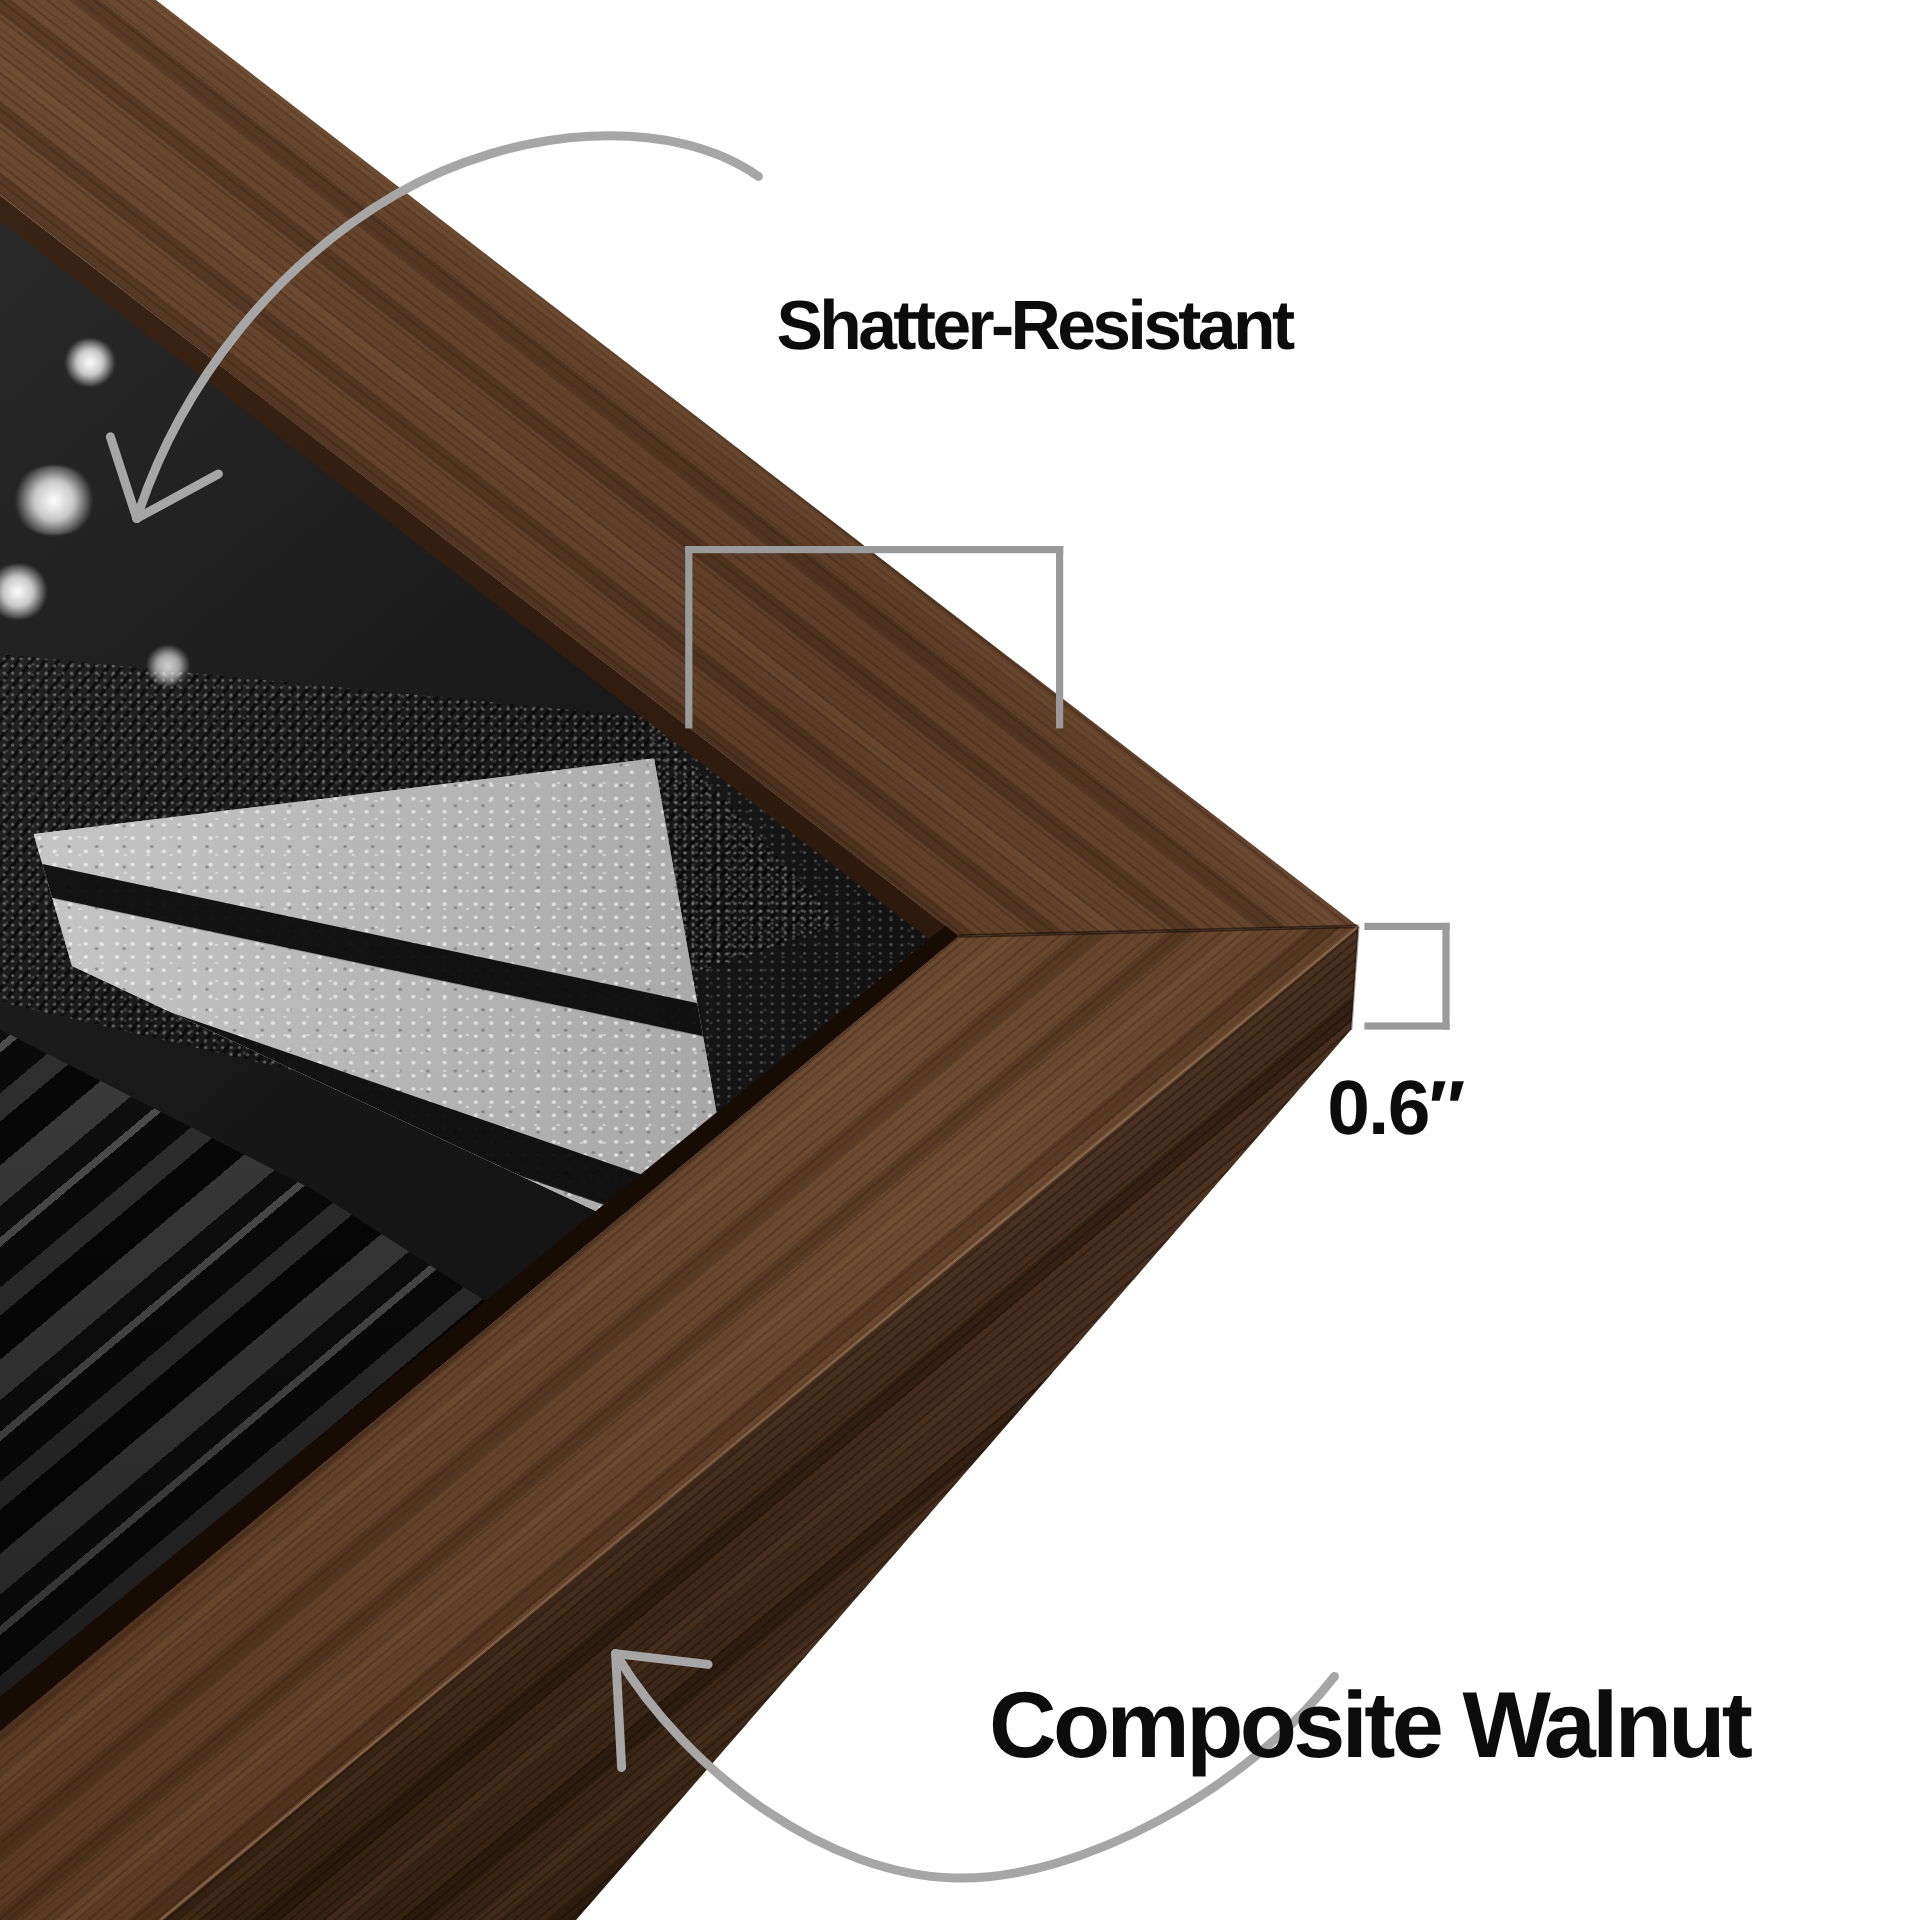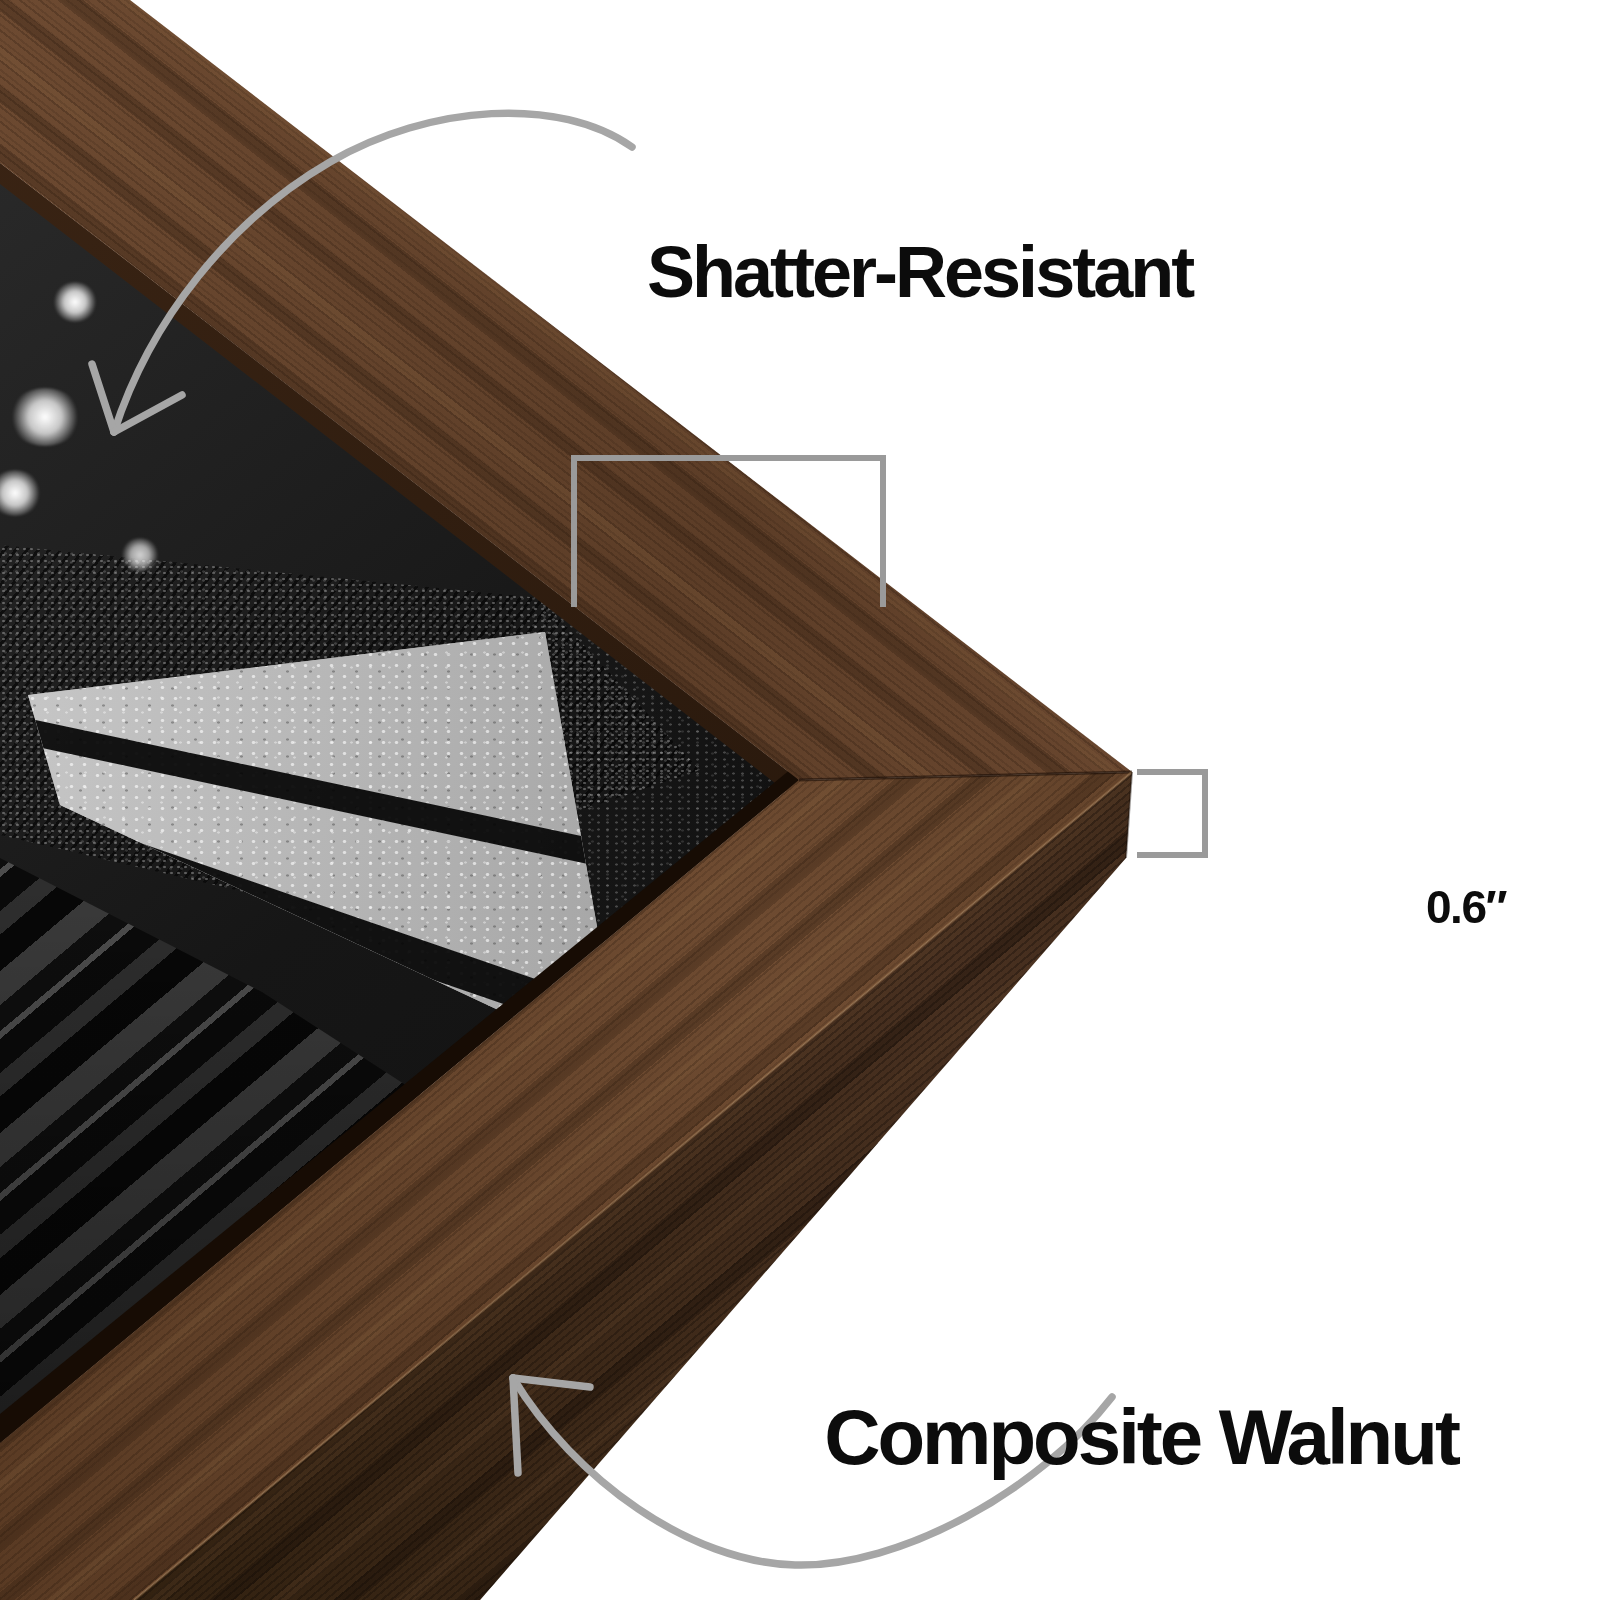--- a/index.html
+++ b/index.html
@@ -71,24 +71,24 @@
   
   .bracket{box-sizing:border-box;border:0 solid #9a9a9a;}
   .bracket-width{left:571px;top:455px;width:315px;height:152px;border-left-width:6px;border-top-width:6px;border-right-width:6px;}
   .bracket-depth{left:1137px;top:769px;width:71px;height:89px;border-top-width:6px;border-right-width:6px;border-bottom-width:6px;}
 
   
   svg.overlay{left:0;top:0;width:1600px;height:1600px;}
 
   
   .label{color:#0c0c0c;font-weight:700;white-space:pre;}
-  .glass-callout{left:647px;top:42px;font-size:72px;line-height:92px;letter-spacing:-3px;}
+  .glass-callout{left:647px;top:42px;font-size:58px;line-height:92px;letter-spacing:-3px;}
   .molding-callout{left:641px;top:1212px;width:1000px;text-align:center;font-size:78px;line-height:90px;letter-spacing:-3px;}
   .width-label{left:795px;top:459px;width:400px;text-align:center;font-size:66px;line-height:64px;letter-spacing:-1.5px;}
-  .depth-label{left:1106px;top:747px;width:400px;text-align:right;font-size:46px;line-height:64px;letter-spacing:-1.5px;}
+  .depth-label{left:1106px;top:763px;width:400px;text-align:left;font-size:64px;line-height:64px;letter-spacing:-1.5px;}
 </style>
 </head>
 <body>
 
 <div class="canvas">
 
   <div class="photo">
     <div class="photo-base"></div>
     <div class="photo-mesh"></div>
     <div class="photo-mesh2"></div>

